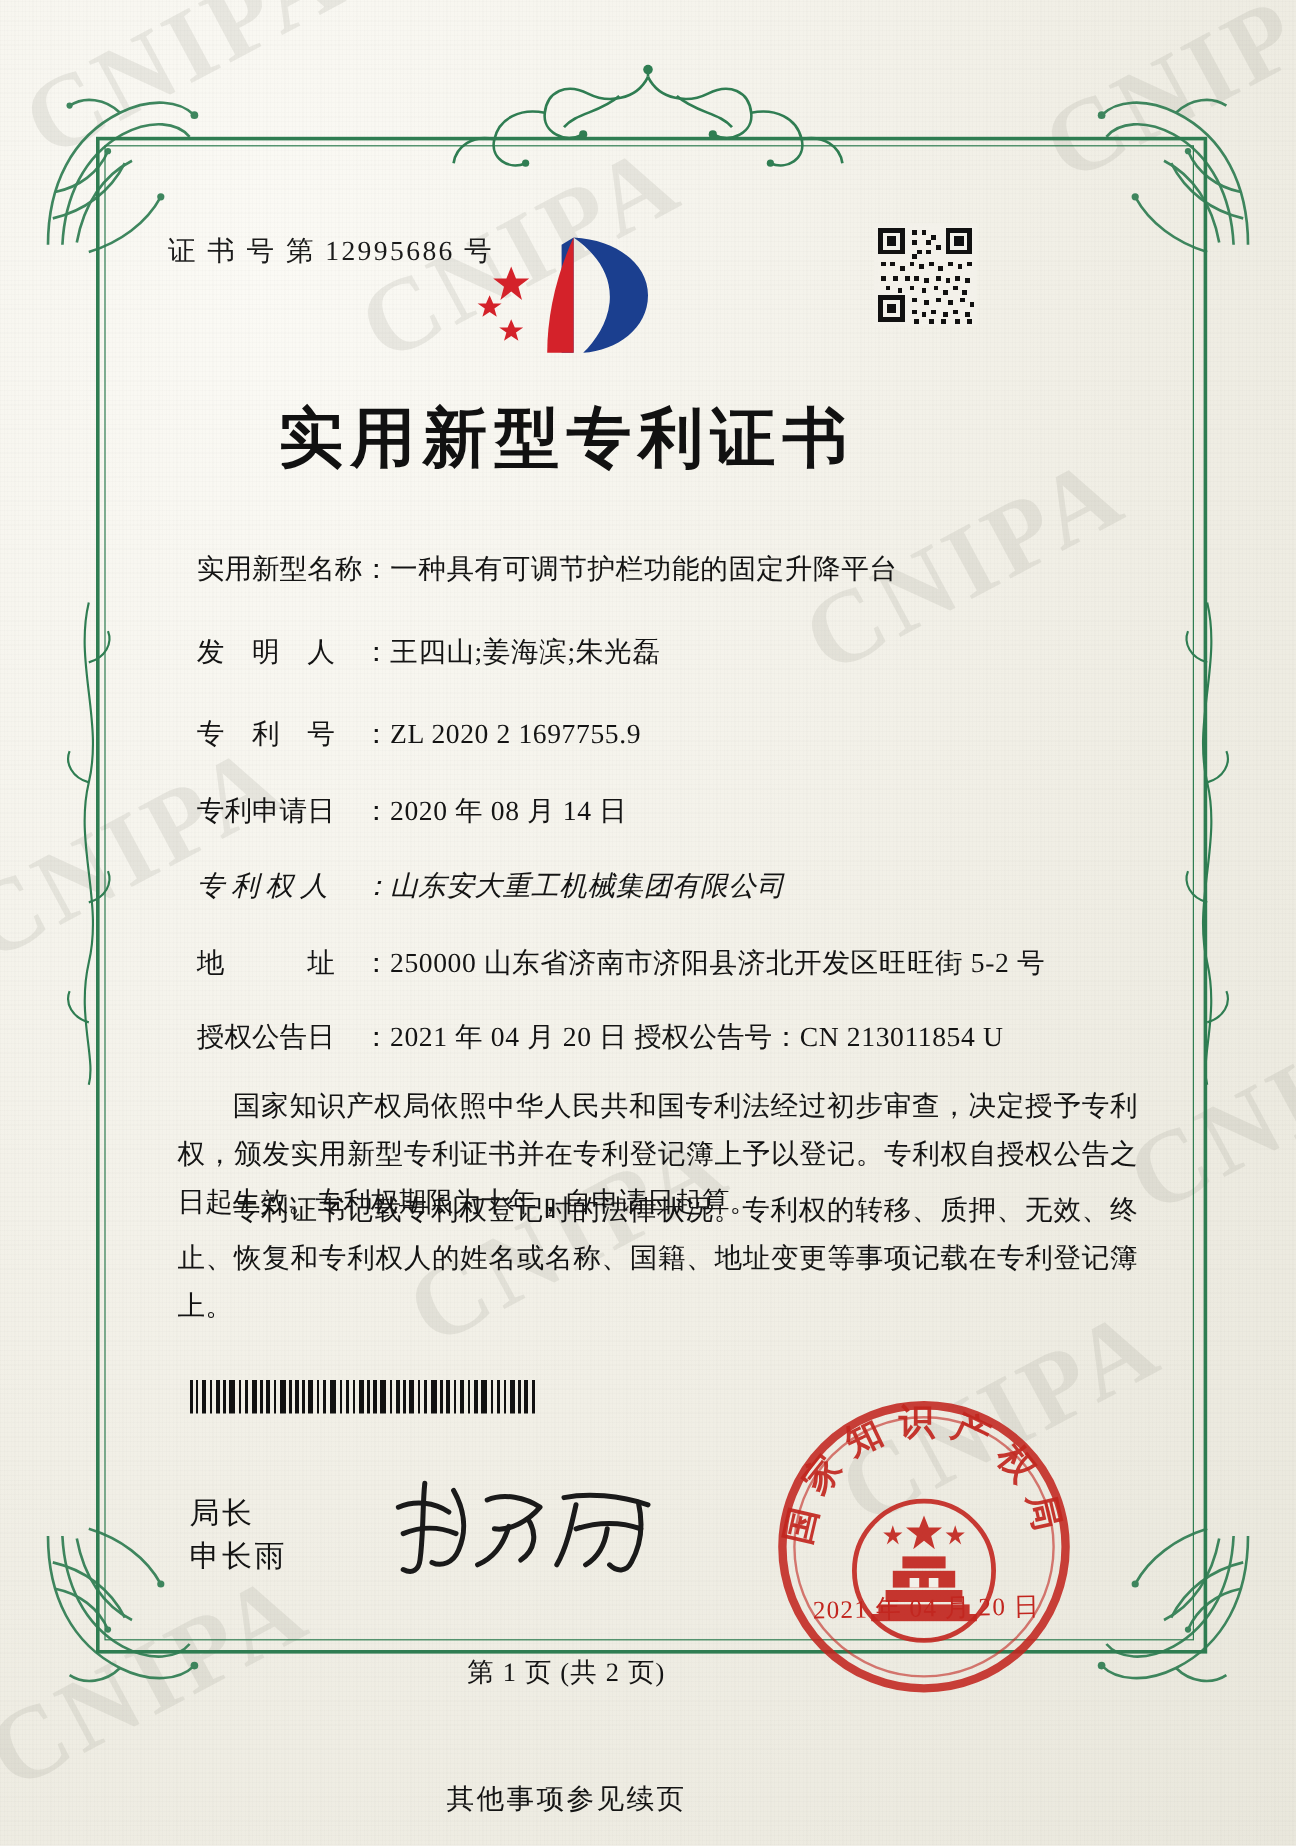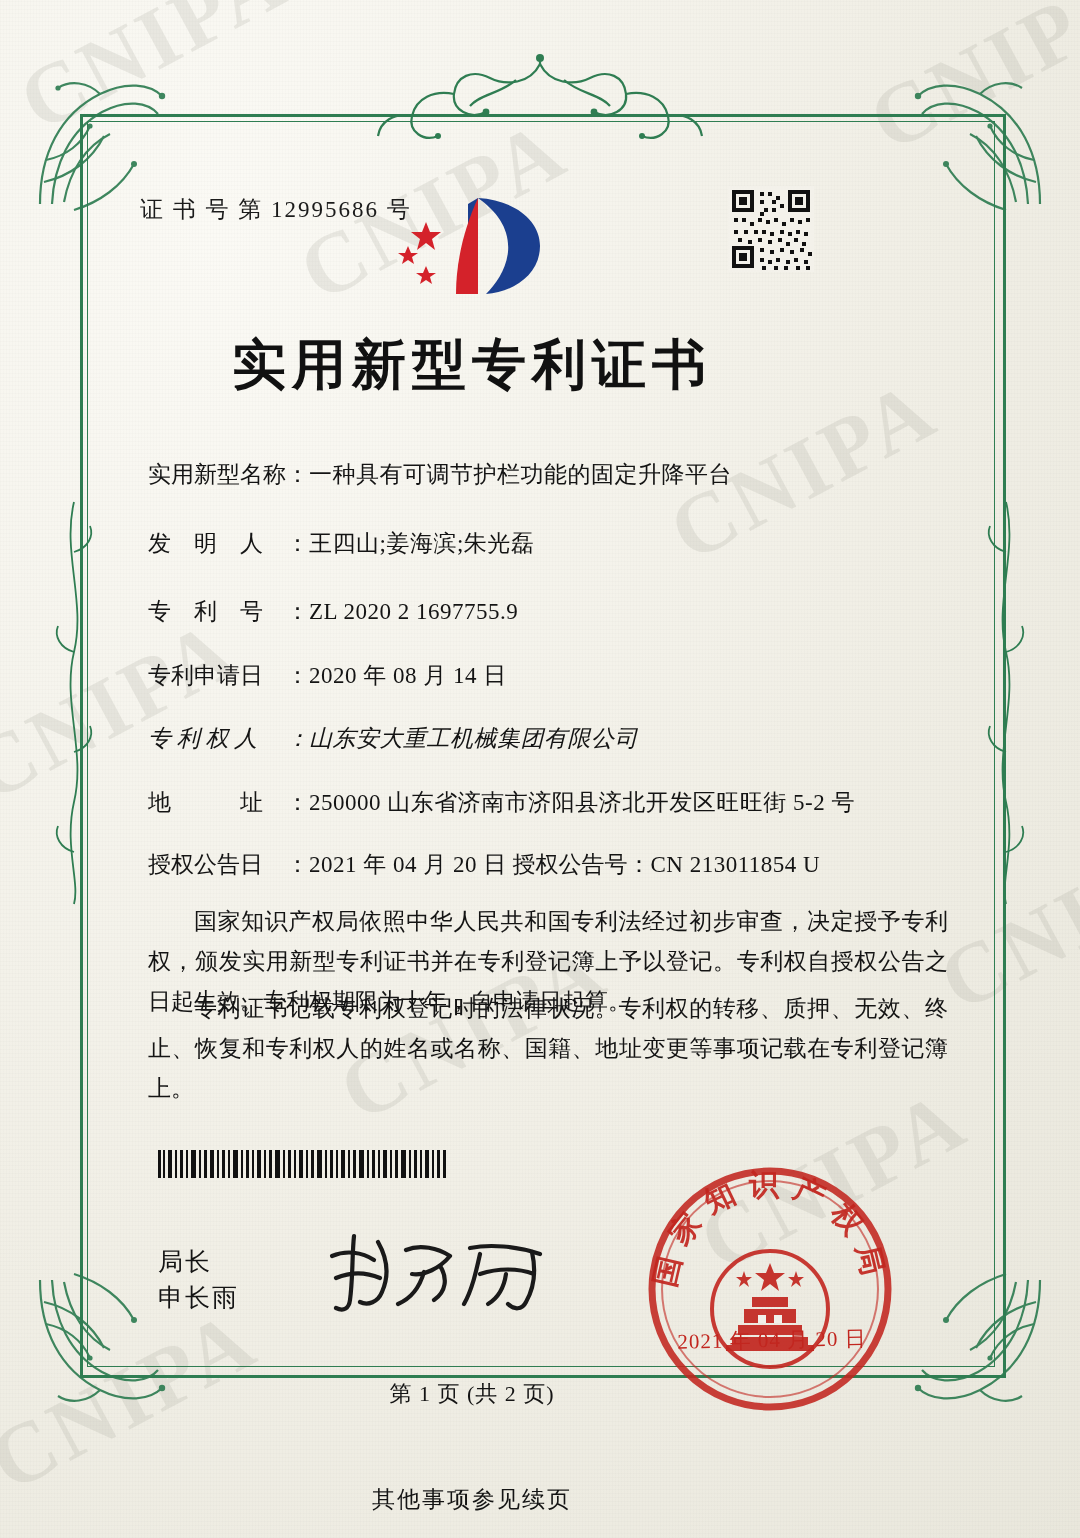--- a/index.html
+++ b/index.html
@@ -163,20 +163,21 @@
     left: 148px;
     width: 800px;
     font-size: 23px;
     color: #141414;
     white-space: nowrap;
   }
   .field-label {
     display: inline-block;
     width: 138px;
     letter-spacing: 0px;
+    margin-left: 16px;
   }
   .field-value { letter-spacing: 0.5px; text-align: center; }
 
   #row-name     { top: 455px; }
   #row-inventor { top: 524px; }
   #row-patentno { top: 592px; }
   #row-appdate  { top: 656px; }
   #row-owner    { top: 719px; font-style: italic; }
   #row-address  { top: 783px; }
   #row-grant    { top: 845px; }

